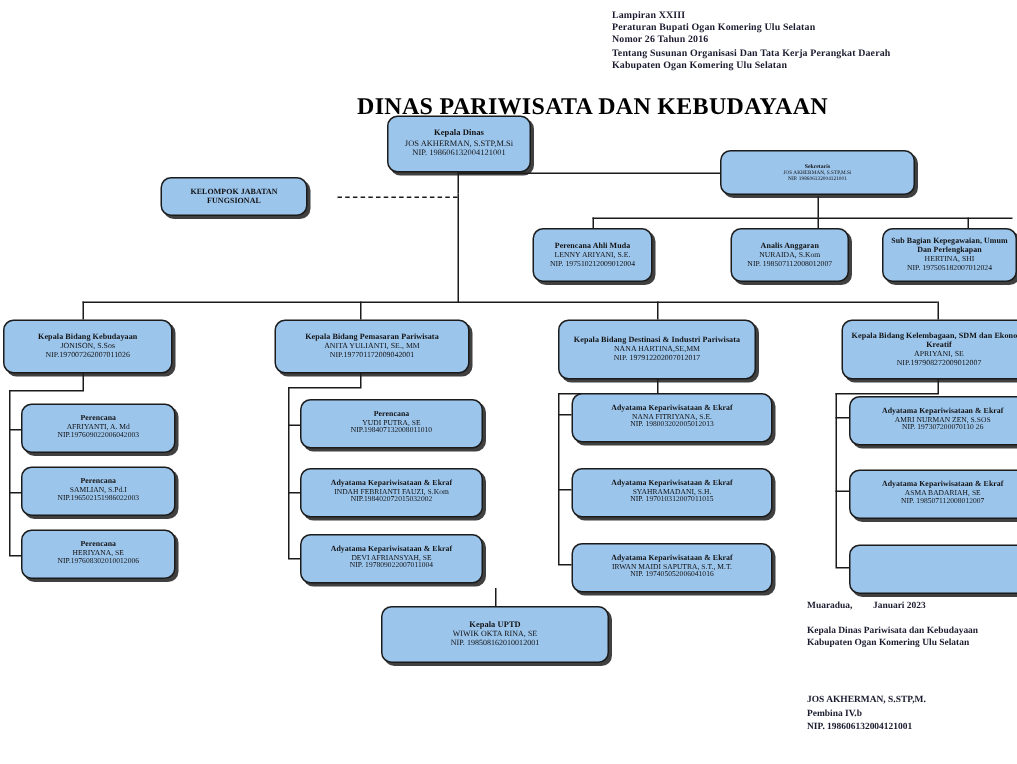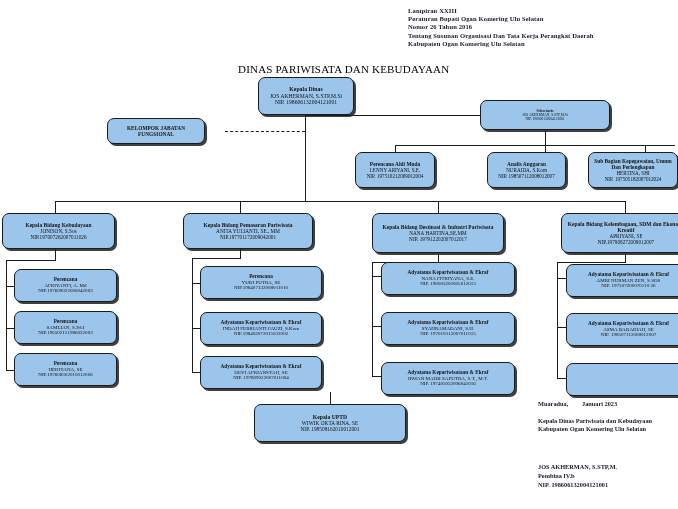--- a/index.html
+++ b/index.html
@@ -21,22 +21,22 @@
     line-height: 8.2px;
     font-weight: bold;
     color: #1a1a2e;
     white-space: nowrap;
   }
   .legal div { letter-spacing: .1px; }
 
   .doc-title {
     position: absolute;
     left: 238px; top: 63px;
-    font-size: 11px;
-    font-weight: normal;
+    font-size: 16px;
+    font-weight: bold;
     letter-spacing: .2px;
     color: #000;
     white-space: nowrap;
   }
 
   
   .box {
     position: absolute;
     background: #9cc5ec;
     border: 1px solid #1b1b1b;

